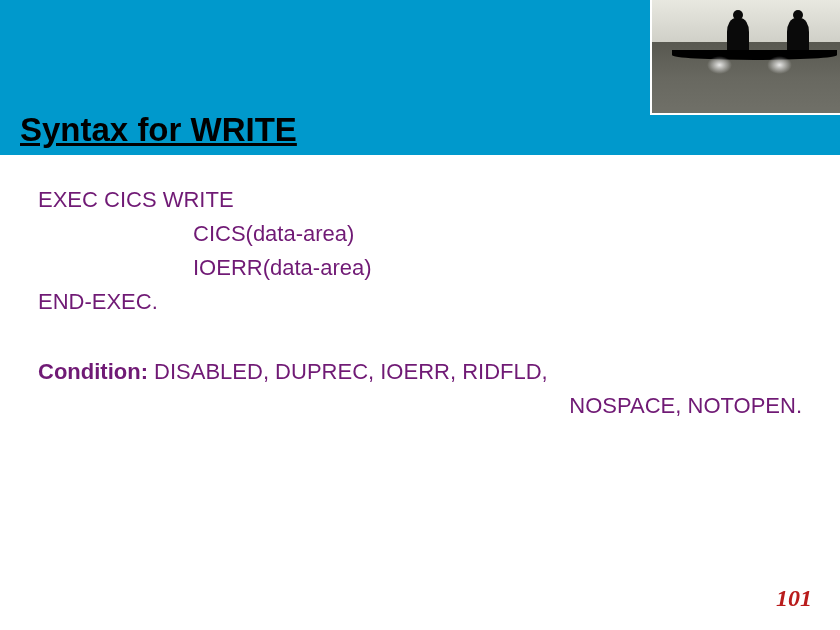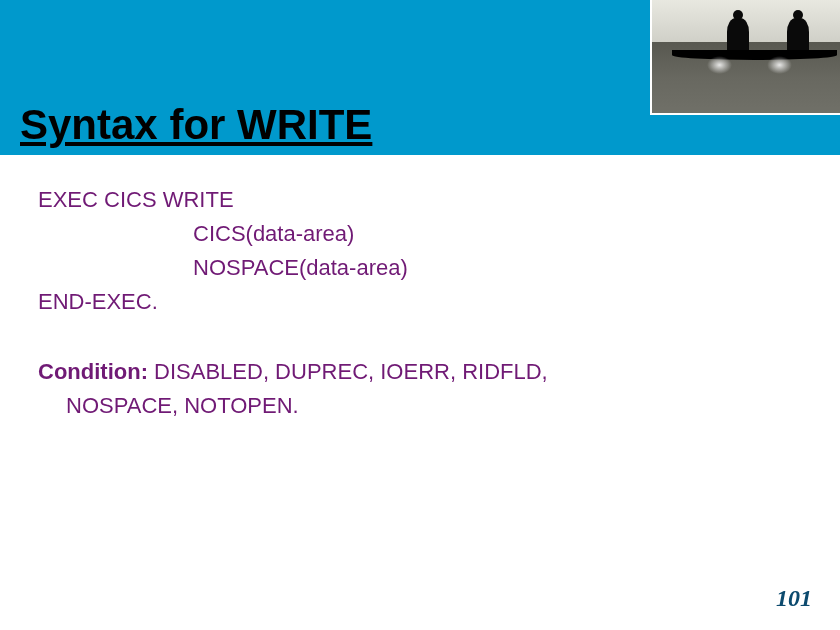--- a/index.html
+++ b/index.html
@@ -70,21 +70,21 @@
     top: 56px;
     width: 25px; height: 18px;
     background: radial-gradient(ellipse at center, rgba(255,255,255,0.85) 0%, rgba(255,255,255,0) 70%);
   }
   .s1 { left: 55px; }
   .s2 { left: 115px; }
   .title {
     position: absolute;
     left: 20px;
     bottom: 6px;
-    font-size: 42px;
+    font-size: 33px;
     font-weight: bold;
     color: #000;
     text-decoration: underline;
   }
   .content {
     padding: 28px 38px 0 38px;
     font-size: 22px;
     color: #701a75;
     line-height: 1.55;
   }
@@ -92,30 +92,31 @@
     margin-bottom: 36px;
   }
   .indent {
     padding-left: 155px;
   }
   .condition .bold {
     font-weight: bold;
   }
   .cond-indent {
     padding-left: 28px;
+    text-align: right;
   }
   .page-num {
     position: absolute;
     bottom: 18px;
     right: 28px;
     font-family: "Times New Roman", Times, serif;
     font-style: italic;
     font-weight: bold;
     font-size: 24px;
-    color: #0c4a6e;
+    color: #b91c1c;
   }
 </style>
 </head>
 <body>
 
 <div class="header">
   <div class="photo">
     <div class="sky"></div>
     <div class="water"></div>
     <div class="person p1"></div>
@@ -124,21 +125,21 @@
     <div class="splash s1"></div>
     <div class="splash s2"></div>
   </div>
   <div class="title">Syntax for WRITE</div>
 </div>
 
 <div class="content">
   <div class="code-block">
     <div>EXEC CICS  WRITE</div>
     <div class="indent">CICS(data-area)</div>
-    <div class="indent">NOSPACE(data-area)</div>
+    <div class="indent">IOERR(data-area)</div>
     <div>END-EXEC.</div>
   </div>
   <div class="condition">
     <div>
       <span class="bold">Condition: </span><span>DISABLED, DUPREC, IOERR, RIDFLD,</span>
     </div>
     <div class="cond-indent">NOSPACE, NOTOPEN.</div>
   </div>
 </div>
 

